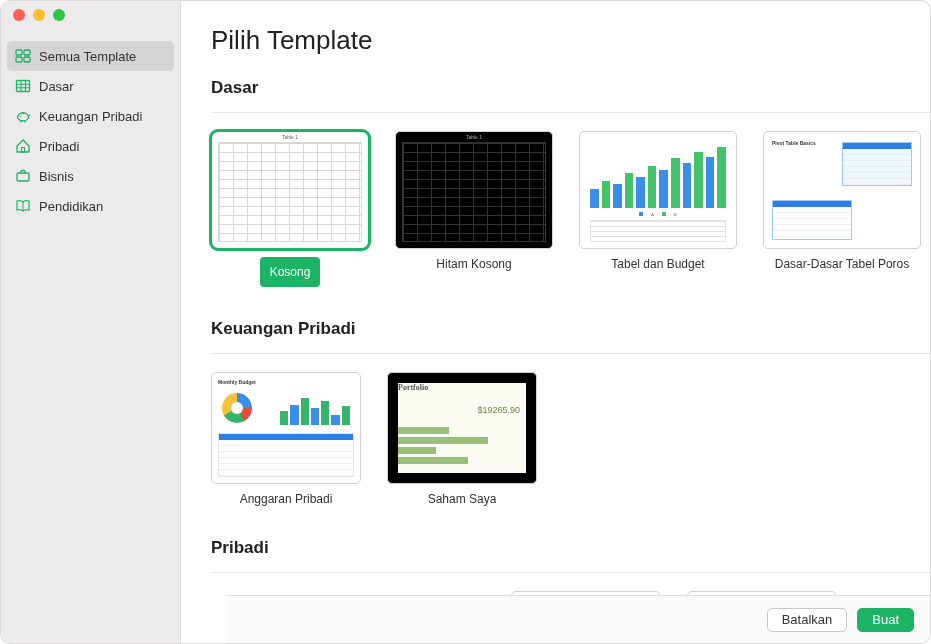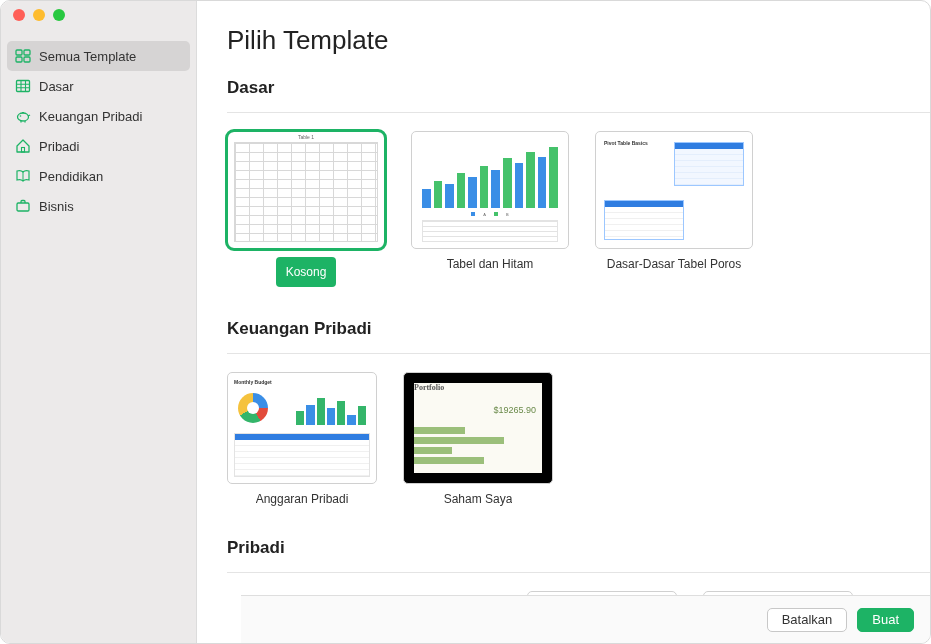--- a/index.html
+++ b/index.html
@@ -9,21 +9,21 @@
   
   .titlebar { position: absolute; top: 0; left: 0; height: 28px; display: flex; align-items: center; gap: 8px; padding-left: 12px; z-index: 10; }
   .traffic { width: 12px; height: 12px; border-radius: 50%; }
   .traffic.red { background: #ff5f57; }
   .traffic.yellow { background: #febc2e; }
   .traffic.green { background: #28c840; }
 
   .body { display: flex; flex: 1; min-height: 0; }
 
   
-  .sidebar { width: 196px; background: #eceaea; border-right: 1px solid #dcdcdc; padding-top: 40px; flex-shrink: 0; }
+  .sidebar { width: 180px; background: #eceaea; border-right: 1px solid #dcdcdc; padding-top: 40px; flex-shrink: 0; }
   .sidebar-item { display: flex; align-items: center; gap: 8px; height: 30px; padding: 0 14px; font-size: 13px; color: #333; cursor: default; }
   .sidebar-item.selected { background: #d6d4d4; border-radius: 5px; margin: 0 6px; padding: 0 8px; }
   .sidebar-icon { width: 16px; height: 16px; display: inline-flex; align-items: center; justify-content: center; }
   .sidebar-icon svg { width: 16px; height: 16px; }
 
   
   .main { flex: 1; display: flex; flex-direction: column; min-width: 0; }
   .main-scroll { flex: 1; overflow-y: auto; overflow-x: hidden; padding: 24px 0 0 30px; }
   .page-title { font-size: 26px; font-weight: 400; color: #222; margin-bottom: 22px; }
   .section { margin-bottom: 26px; }
@@ -172,35 +172,35 @@
               <path d="M2 8 L8 2 L14 8 L14 14 L2 14 Z" fill="none" stroke="#1db365" stroke-width="1.3" stroke-linejoin="round"></path>
               <rect x="6.5" y="9.5" width="3" height="4.5" fill="none" stroke="#1db365" stroke-width="1.1"></rect>
             </svg>
         </span>
         <span>Pribadi</span>
       </div>
 
       <div class="sidebar-item">
         <span class="sidebar-icon">
           <svg viewBox="0 0 16 16">
+              <rect x="2" y="5" width="12" height="8" rx="1.2" fill="none" stroke="#1db365" stroke-width="1.3"></rect>
+              <path d="M6 5 V3.5 A1 1 0 0 1 7 2.5 H9 A1 1 0 0 1 10 3.5 V5" fill="none" stroke="#1db365" stroke-width="1.3"></path>
+            </svg>
+        </span>
+        <span>Bisnis</span>
+      </div>
+
+      <div class="sidebar-item">
+        <span class="sidebar-icon">
+          <svg viewBox="0 0 16 16">
               <path d="M2 3 C5 2 7 3 8 4 C9 3 11 2 14 3 V12 C11 11 9 12 8 13 C7 12 5 11 2 12 Z" fill="none" stroke="#1db365" stroke-width="1.2"></path>
               <line x1="8" y1="4" x2="8" y2="13" stroke="#1db365" stroke-width="1"></line>
             </svg>
         </span>
         <span>Pendidikan</span>
-      </div>
-
-      <div class="sidebar-item">
-        <span class="sidebar-icon">
-          <svg viewBox="0 0 16 16">
-              <rect x="2" y="5" width="12" height="8" rx="1.2" fill="none" stroke="#1db365" stroke-width="1.3"></rect>
-              <path d="M6 5 V3.5 A1 1 0 0 1 7 2.5 H9 A1 1 0 0 1 10 3.5 V5" fill="none" stroke="#1db365" stroke-width="1.3"></path>
-            </svg>
-        </span>
-        <span>Bisnis</span>
       </div>
     </div>
 
     <div class="main">
       <div class="main-scroll">
 
         <div class="page-title">Pilih Template</div>
 
         <div class="section">
           <div class="section-title">Dasar</div>
@@ -210,20 +210,29 @@
             <div class="template-item selected">
               <div class="thumb">
                 <div class="th-grid">
                     <div class="tname">Table 1</div>
                     <div class="cells"></div>
                   </div>
               </div>
               <div class="template-label">Kosong</div>
             </div>
 
+            <div class="template-item">
+              <div class="thumb dark">
+                <div class="th-grid">
+                    <div class="tname">Table 1</div>
+                    <div class="cells"></div>
+                  </div>
+              </div>
+              <div class="template-label">Hitam Kosong</div>
+            </div>
 
             <div class="template-item">
               <div class="thumb">
                 <div class="th-bars">
                   <span style="height:30%"></span>
                     <span class="g" style="height:42%"></span>
                   <span style="height:38%"></span>
                     <span class="g" style="height:55%"></span>
                   <span style="height:48%"></span>
                     <span class="g" style="height:65%"></span>
@@ -235,21 +244,21 @@
                     <span class="g" style="height:95%"></span>
                 </div>
                 <div class="th-legend">
                     <i style="background:#3a8ee6"></i>
                     <span>A</span>
                     <i style="background:#45c26b"></i>
                     <span>B</span>
                   </div>
                 <div class="th-minigrid"></div>
               </div>
-              <div class="template-label">Tabel dan Hitam</div>
+              <div class="template-label">Tabel dan Budget</div>
             </div>
 
             <div class="template-item">
               <div class="thumb">
                 <div class="th-pivot">
                   <div class="hdr">Pivot Table Basics</div>
                   <div class="tbl"></div>
                   <div class="tbl2"></div>
                 </div>
               </div>

